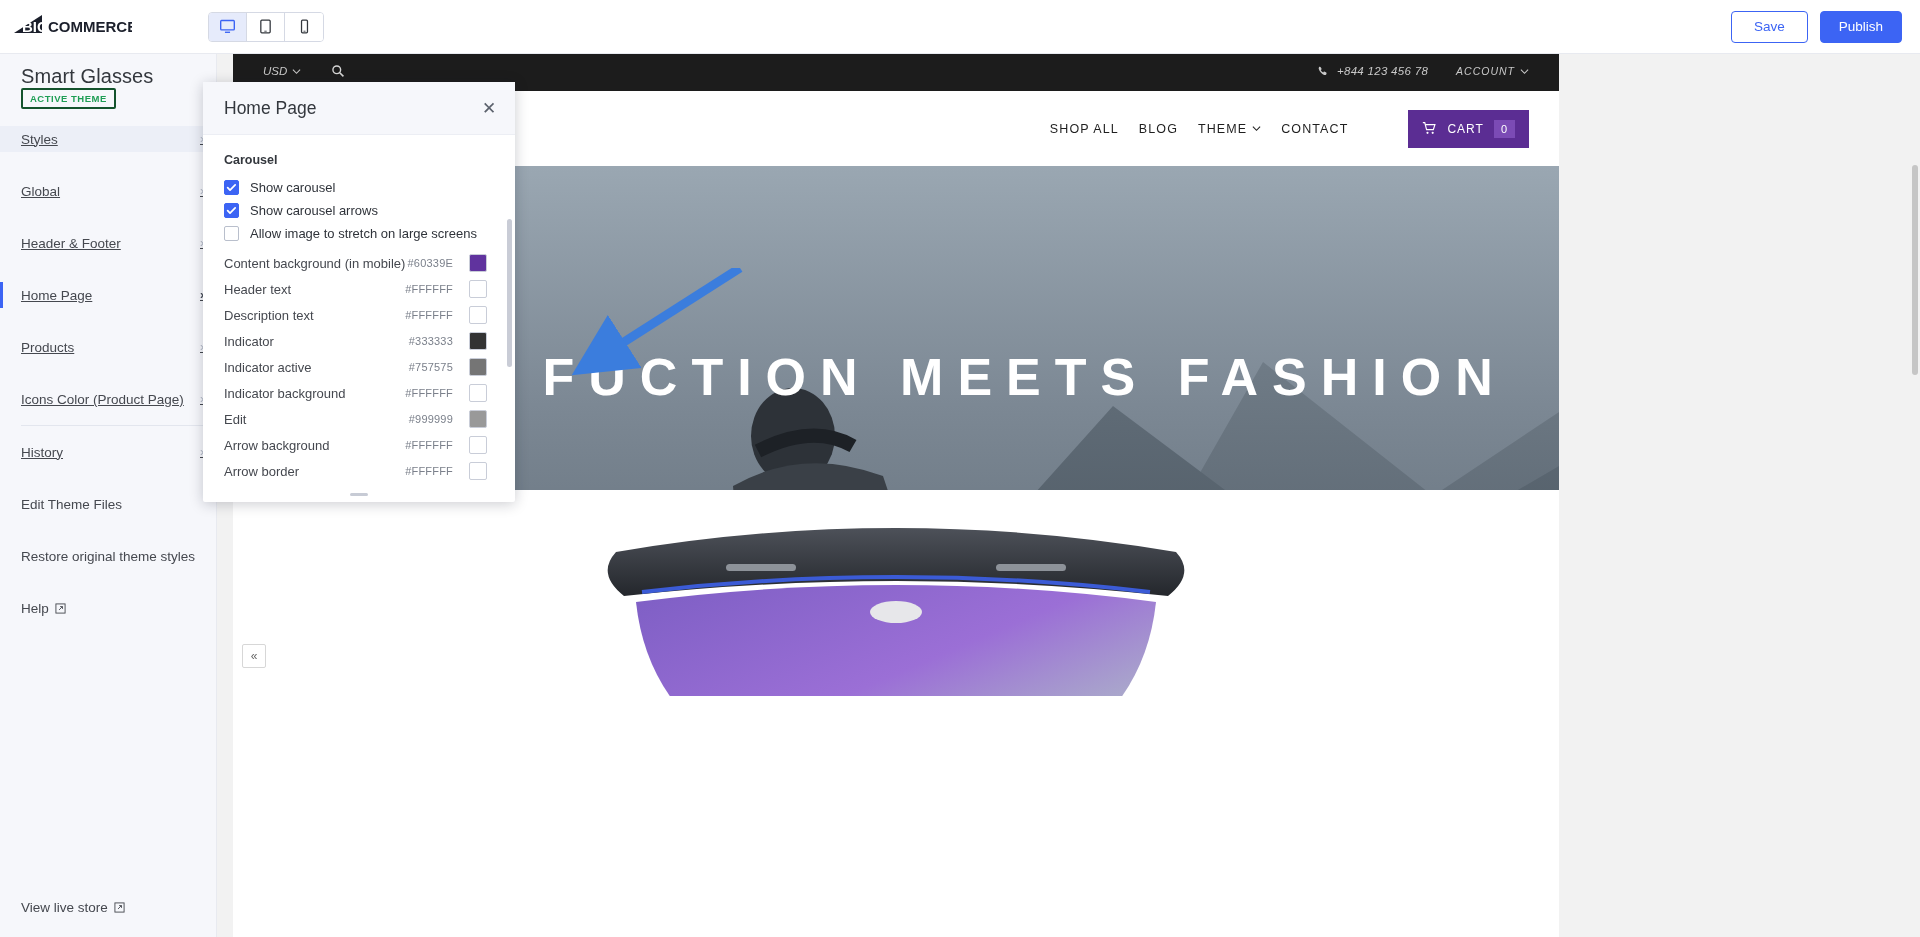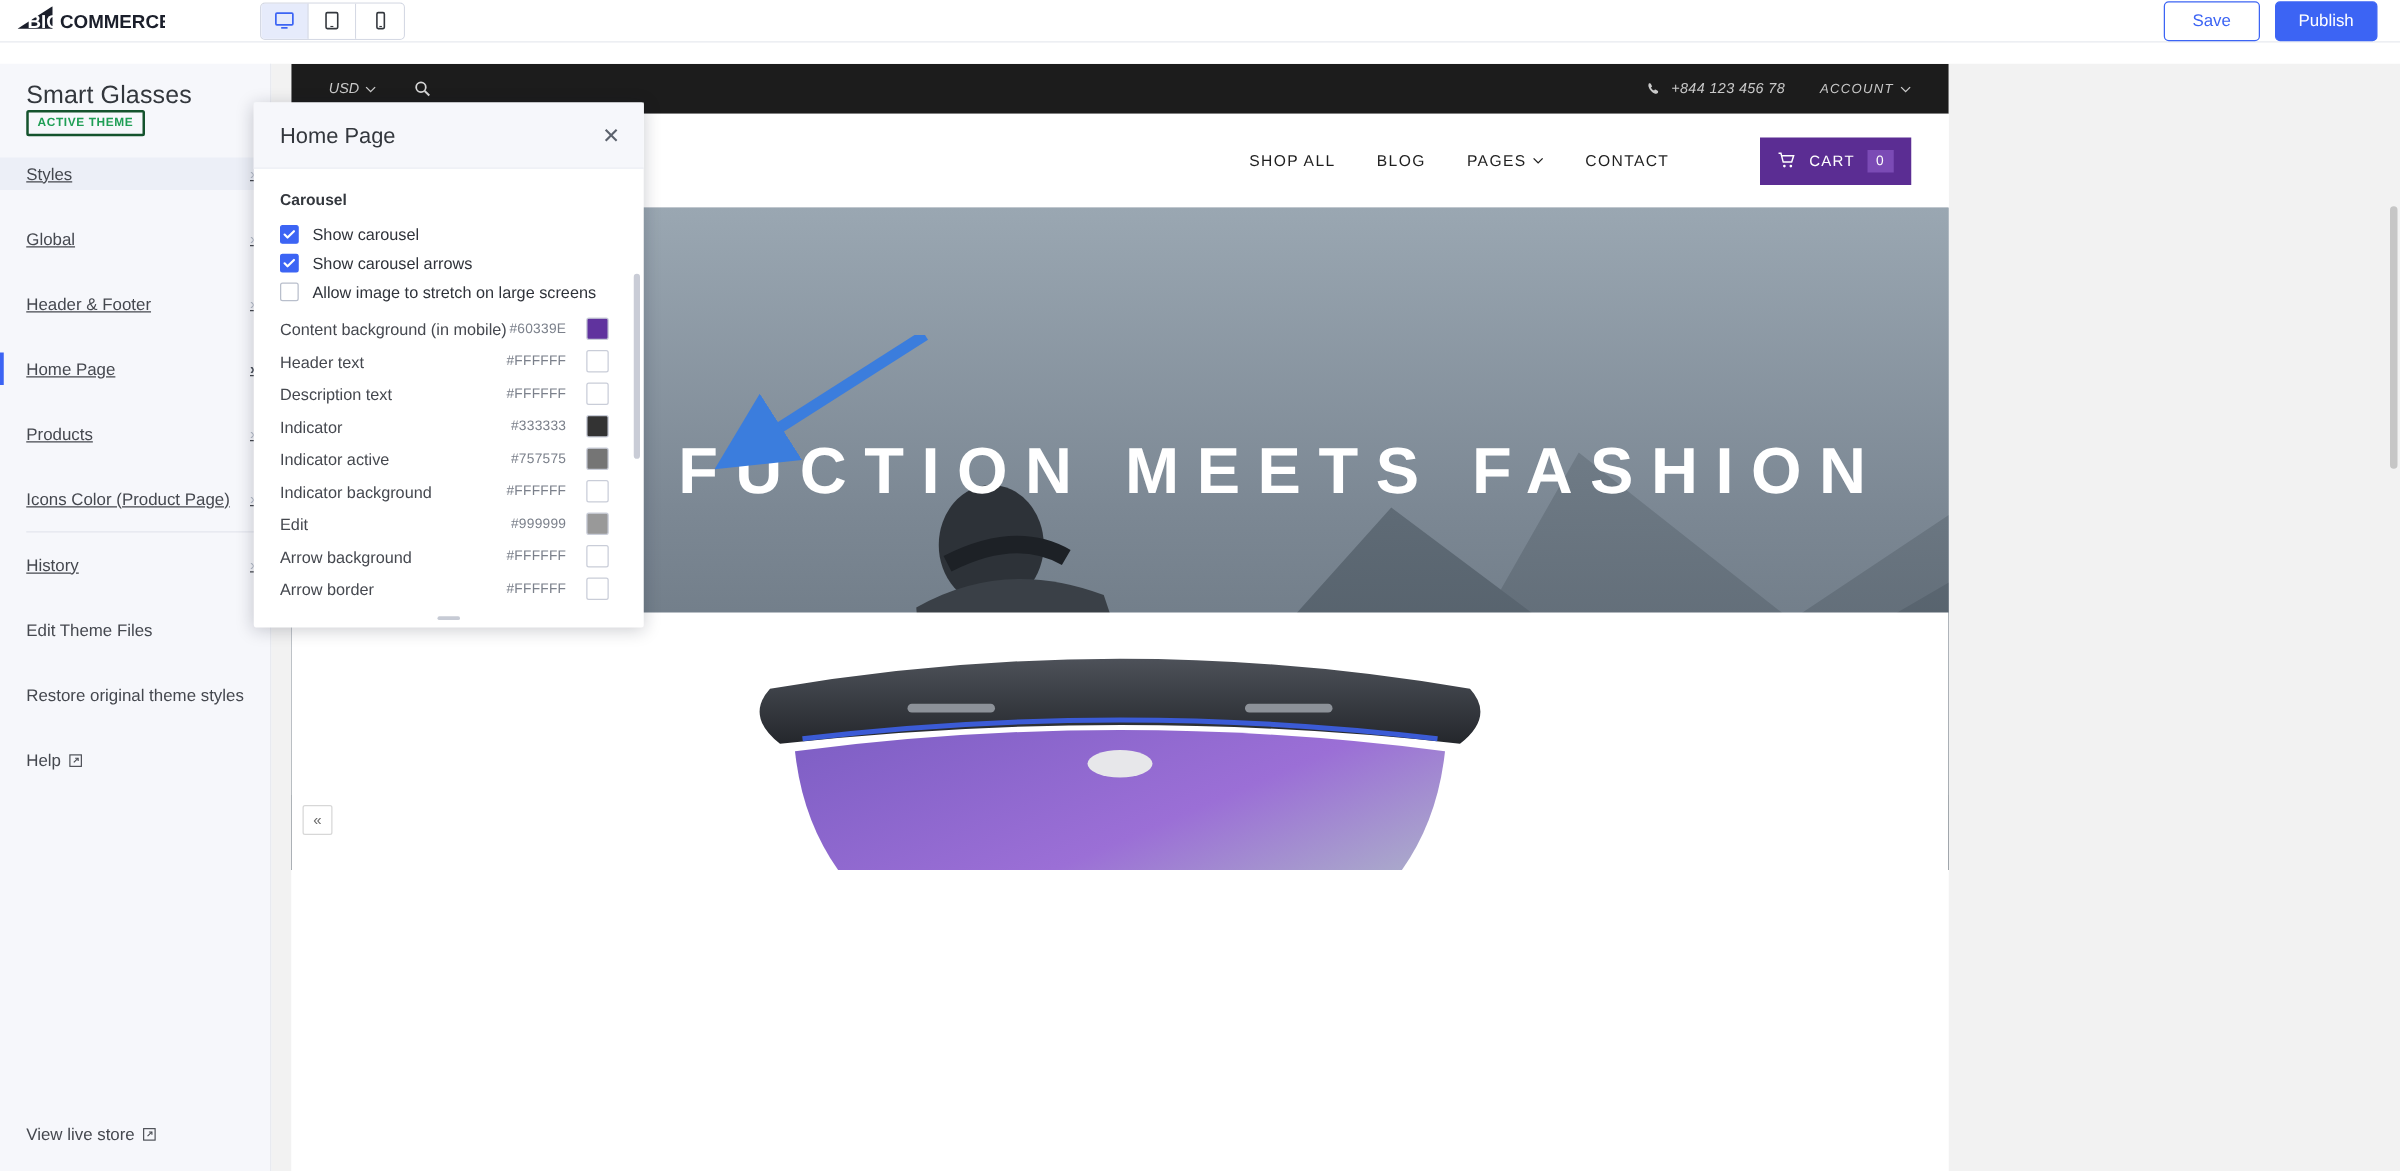--- a/index.html
+++ b/index.html
@@ -6,21 +6,21 @@
   html, body {
     width: 1920px; height: 937px;
     font-family: "Liberation Sans", sans-serif;
     overflow: hidden;
     background: #ffffff;
   }
 
   
   .topbar {
     position: absolute; top: 0; left: 0;
-    width: 1920px; height: 34px;
+    width: 1920px; height: 54px;
     background: #ffffff;
     border-bottom: 1px solid #e8eaf0;
     display: flex; align-items: center;
     z-index: 60;
   }
   .logo-wrap { margin-left: 14px; display: flex; align-items: center; height: 30px; }
   .logo-svg { display:block; }
 
   .device-switch {
     margin-left: 76px;
@@ -125,21 +125,21 @@
   .account { display: flex; align-items: center; gap: 5px; font-size: 10.5px; letter-spacing: 1px; cursor: pointer; }
 
   .store-nav {
     height: 75px; background: #ffffff;
     display: flex; align-items: center; padding: 0 30px;
   }
   .brand-name {
     font-size: 23px; color: #1f1f1f; letter-spacing: .3px; font-weight: 400;
   }
   .menu {
-    margin-left: auto; display: flex; gap: 33px;
+    margin-left: auto; display: flex; gap: 20px;
     font-size: 12.5px; letter-spacing: 1.1px; color: #1f1f1f;
   }
   .menu-item { cursor: pointer; display: flex; align-items: center; gap: 5px; }
   .cart-btn {
     margin-left: 40px; background: #5b2d93; color: #fff;
     height: 38px; display: flex; align-items: center; gap: 10px;
     padding: 12px 14px; font-size: 12px; letter-spacing: 1px; cursor: pointer;
   }
   .cart-count {
     background: #7b4bb5; padding: 2px 7px; font-size: 11px; line-height: 14px;
@@ -388,21 +388,21 @@
     <div class="store-nav">
       <div class="brand-name">Smart Glasses</div>
       <div class="menu">
         <div class="menu-item">
           <span>SHOP ALL</span>
         </div>
         <div class="menu-item">
           <span>BLOG</span>
         </div>
         <div class="menu-item">
-          <span>PAGES</span>
+          <span>THEME</span>
           <svg width="9" height="9" viewBox="0 0 10 10">
             <path d="M1 3 L5 7 L9 3" fill="none" stroke="#1f1f1f" stroke-width="1.2"></path>
           </svg>
         </div>
         <div class="menu-item">
           <span>CONTACT</span>
         </div>
         <div class="cart-btn">
           <svg width="15" height="15" viewBox="0 0 18 18">
             <path d="M1 2h2.3l2.2 8.4h8.1l1.9-6.1H4.6" fill="none" stroke="#ffffff" stroke-width="1.4"></path>

